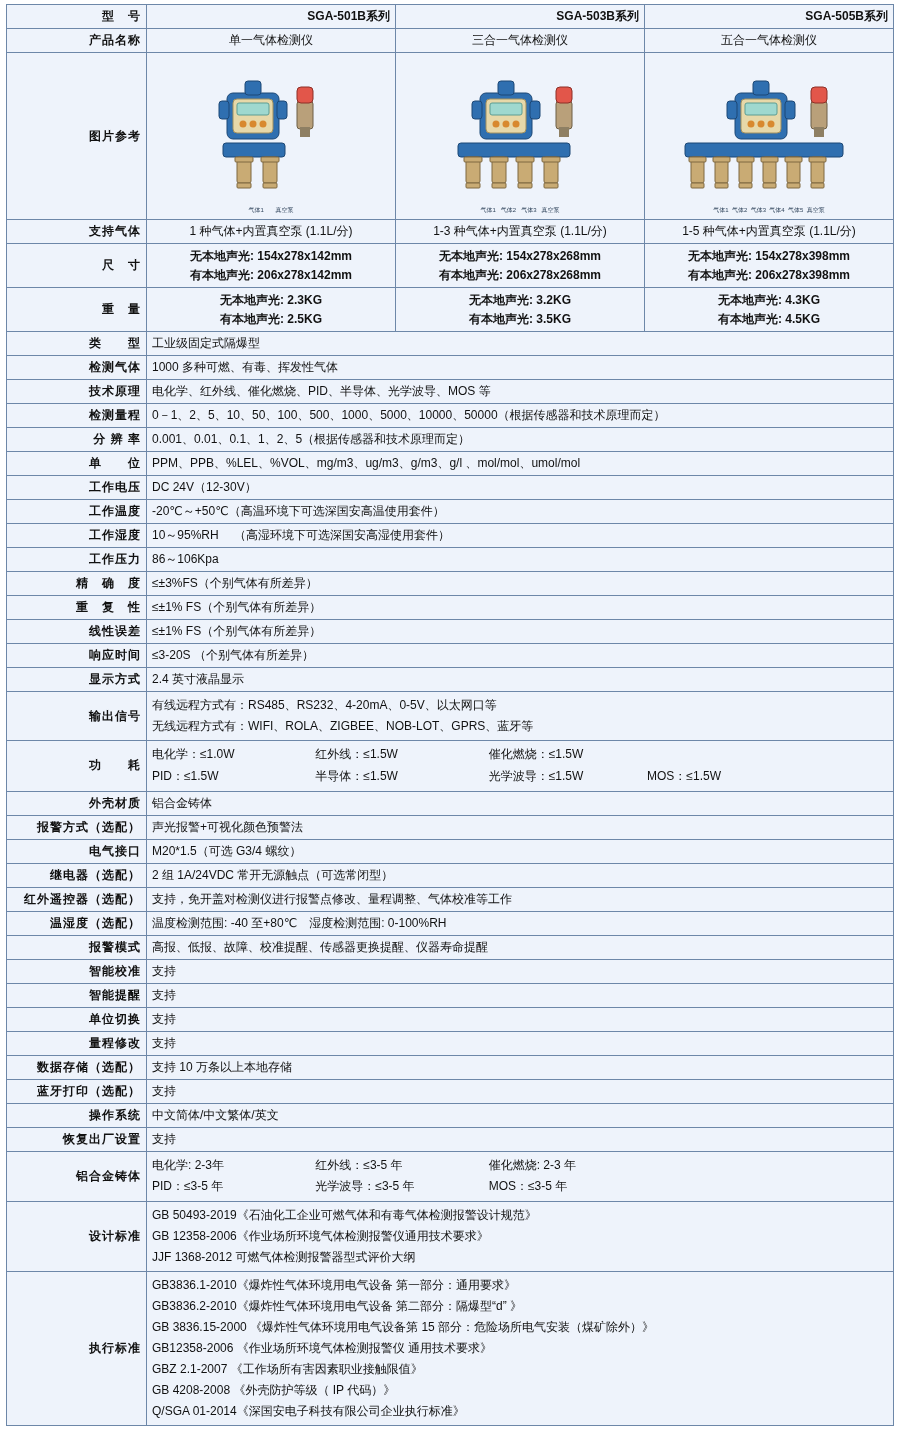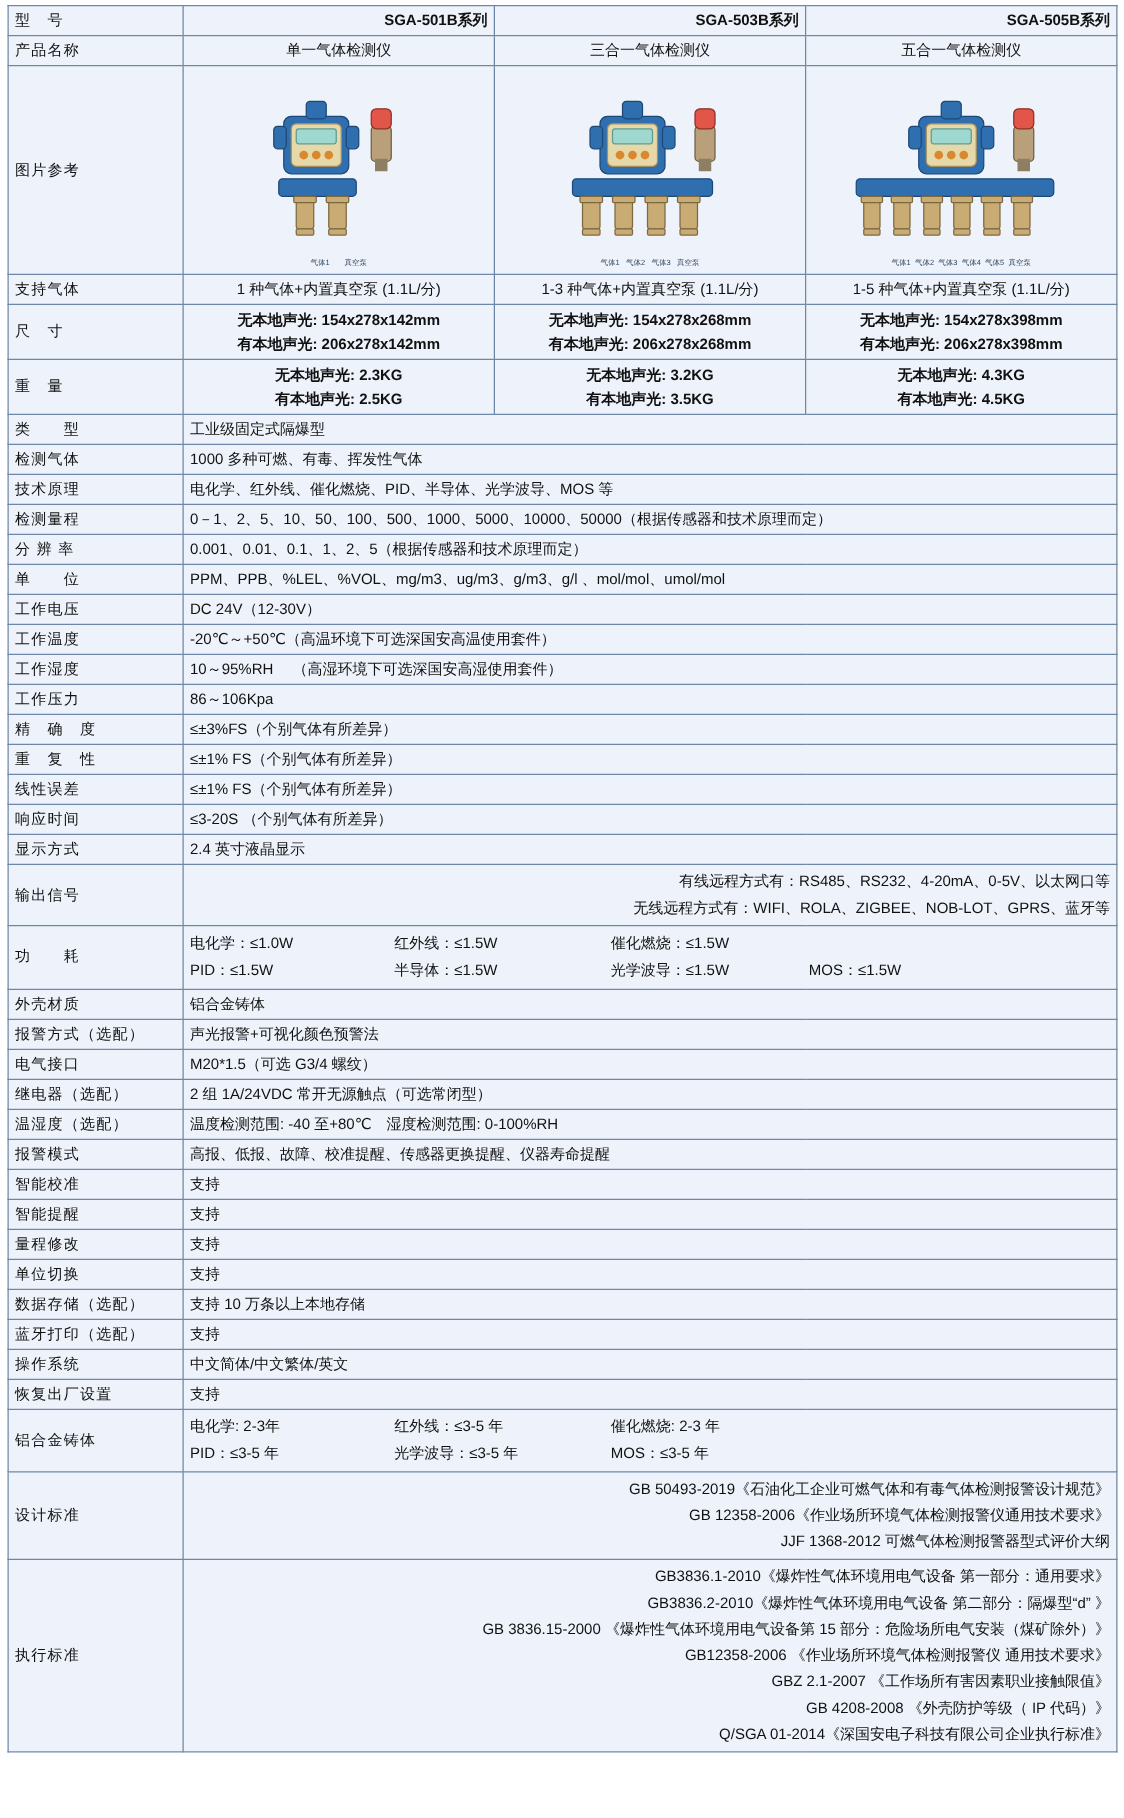--- a/index.html
+++ b/index.html
@@ -9,39 +9,39 @@
   table.spec td{
     border:1px solid #6d87a8;
     font-size:12px;
     color:#111;
     padding:3px 5px;
     vertical-align:middle;
     background:#eef3fb;
   }
   td.label{
     background:#a8c4e6;
-    text-align:left;
-    font-weight:normal;
+    text-align:right;
+    font-weight:bold;
     font-size:12.5px;
     letter-spacing:1px;
     color:#10243d;
     width:116px;
   }
   td.val{background:#eef3fb;}
   td.ctr{text-align:center;}
   td.modelhdr{
     background:#a8c4e6;
     text-align:right;
     font-weight:bold;
     color:#10243d;
     font-size:13px;
   }
   .two-line div{line-height:1.55;font-weight:bold;}
   .imgcell{background:#eef3fb;padding:4px 2px;text-align:center;height:160px;}
-  .multi div{line-height:1.75;text-align:right;}
+  .multi div{line-height:1.75;}
   .pw div{line-height:1.8;}
   .pw span{display:inline-block;}
 
   
   .device{position:relative;display:inline-block;}
   .dev-svg{display:block;}
   .gaslabels{font-size:6px;color:#33475e;letter-spacing:0;margin-top:1px;}
 </style>
 </head>
 <body>
@@ -340,41 +340,45 @@
   </tr>
   <tr>
     <td class="label">电气接口</td>
     <td class="val" colspan="3">M20*1.5（可选 G3/4 螺纹）</td>
   </tr>
   <tr>
     <td class="label">继电器（选配）</td>
     <td class="val" colspan="3">2 组 1A/24VDC 常开无源触点（可选常闭型）</td>
   </tr>
   <tr>
+    <td class="label">红外遥控器（选配）</td>
+    <td class="val" colspan="3">支持，免开盖对检测仪进行报警点修改、量程调整、气体校准等工作</td>
+  </tr>
+  <tr>
     <td class="label">温湿度（选配）</td>
     <td class="val" colspan="3">温度检测范围: -40 至+80℃　湿度检测范围: 0-100%RH</td>
   </tr>
   <tr>
     <td class="label">报警模式</td>
     <td class="val" colspan="3">高报、低报、故障、校准提醒、传感器更换提醒、仪器寿命提醒</td>
   </tr>
   <tr>
     <td class="label">智能校准</td>
     <td class="val" colspan="3">支持</td>
   </tr>
   <tr>
     <td class="label">智能提醒</td>
     <td class="val" colspan="3">支持</td>
   </tr>
   <tr>
+    <td class="label">单位切换</td>
+    <td class="val" colspan="3">支持</td>
+  </tr>
+  <tr>
     <td class="label">量程修改</td>
-    <td class="val" colspan="3">支持</td>
-  </tr>
-  <tr>
-    <td class="label">单位切换</td>
     <td class="val" colspan="3">支持</td>
   </tr>
   <tr>
     <td class="label">数据存储（选配）</td>
     <td class="val" colspan="3">支持 10 万条以上本地存储</td>
   </tr>
   <tr>
     <td class="label">蓝牙打印（选配）</td>
     <td class="val" colspan="3">支持</td>
   </tr>

